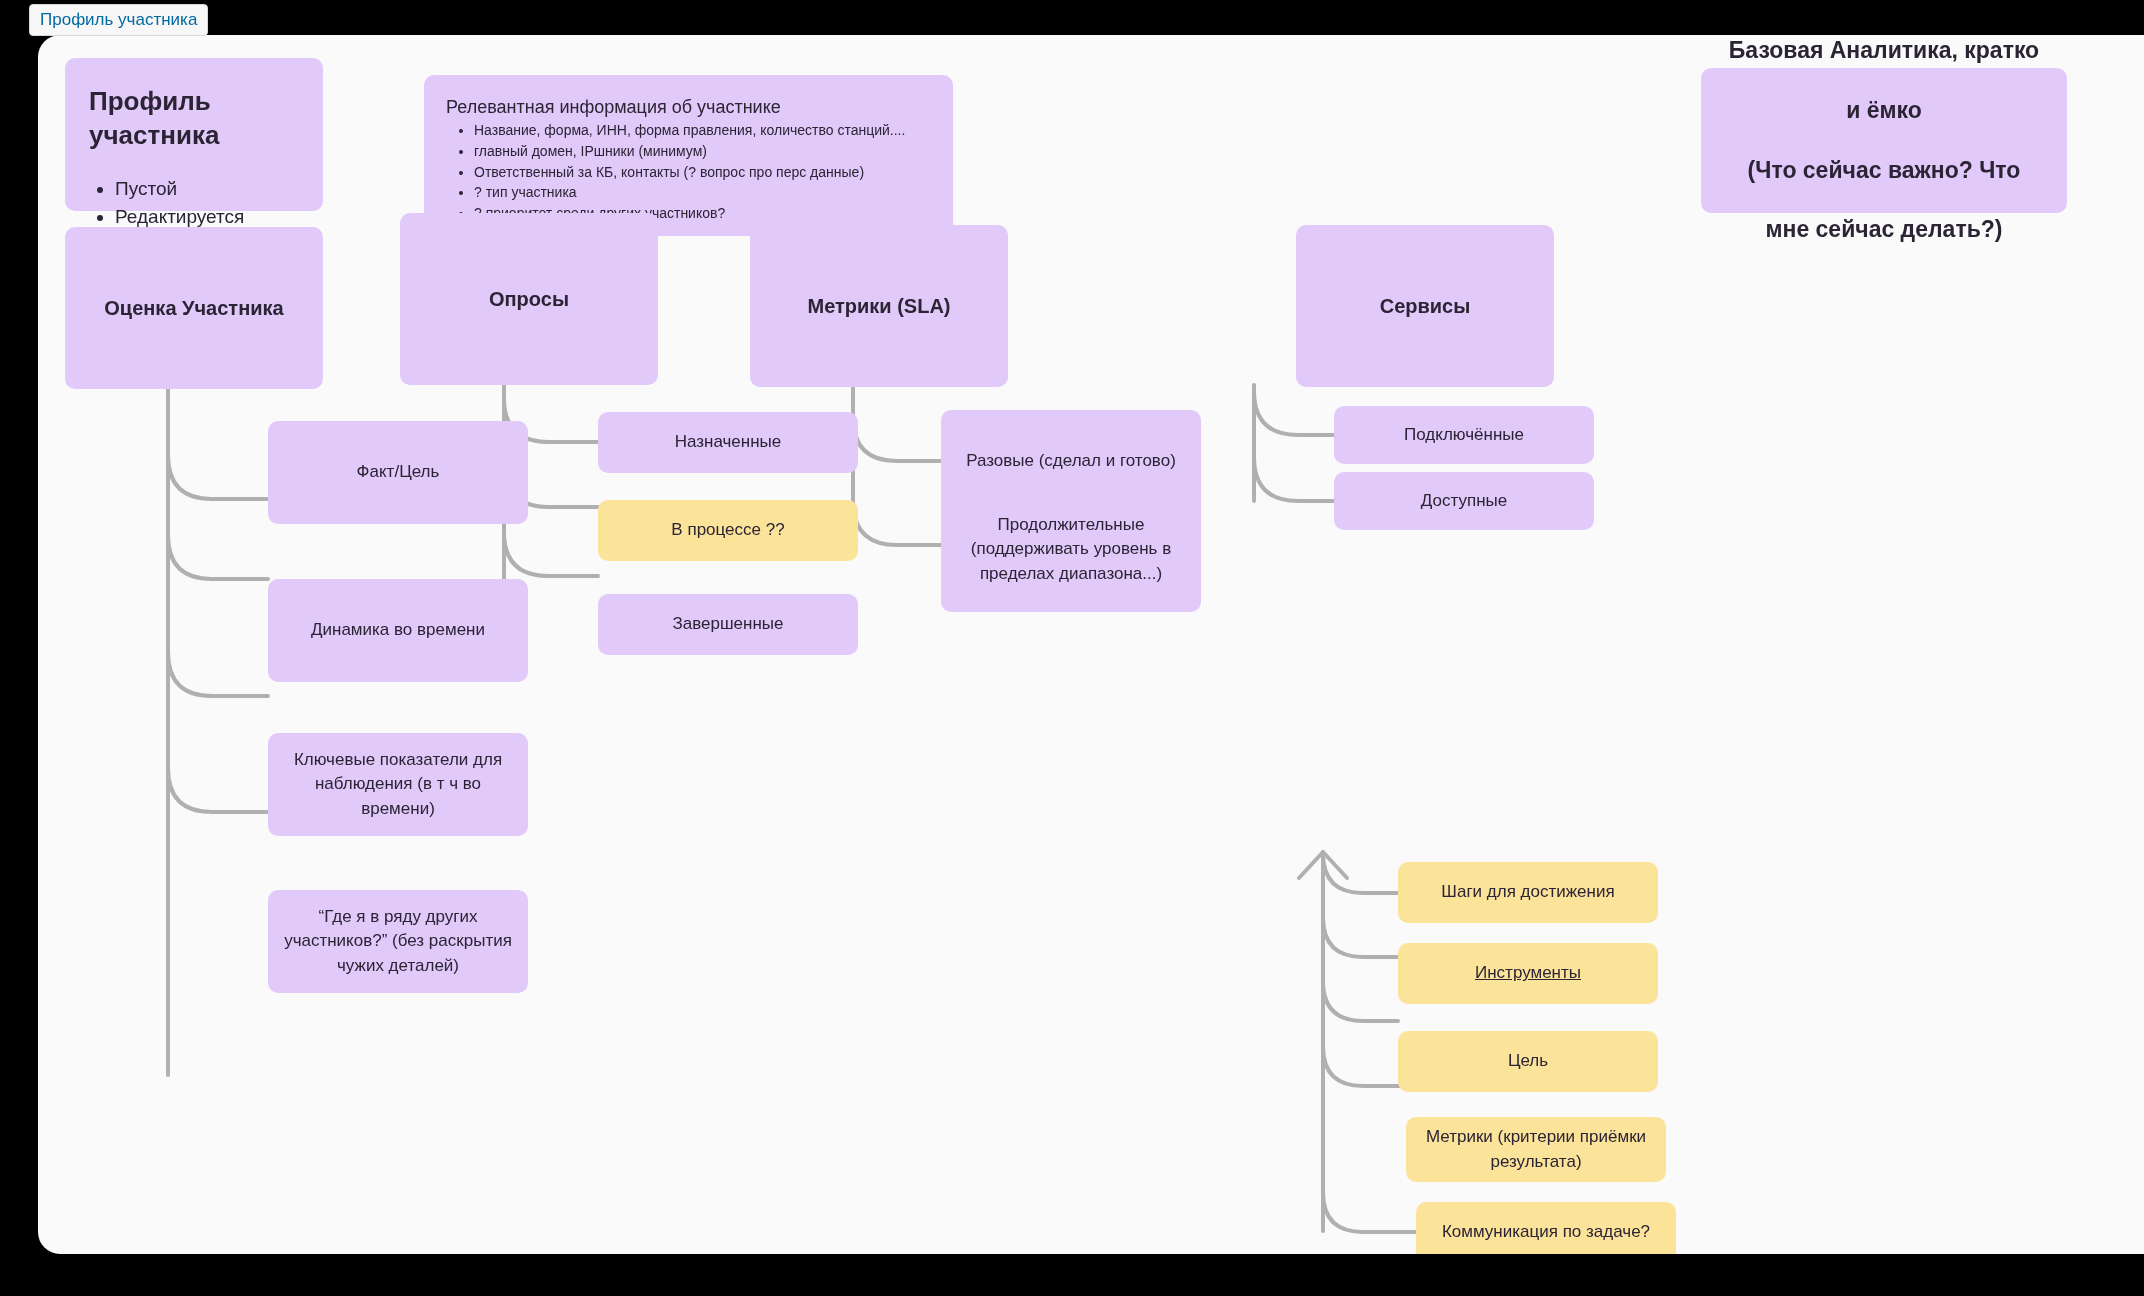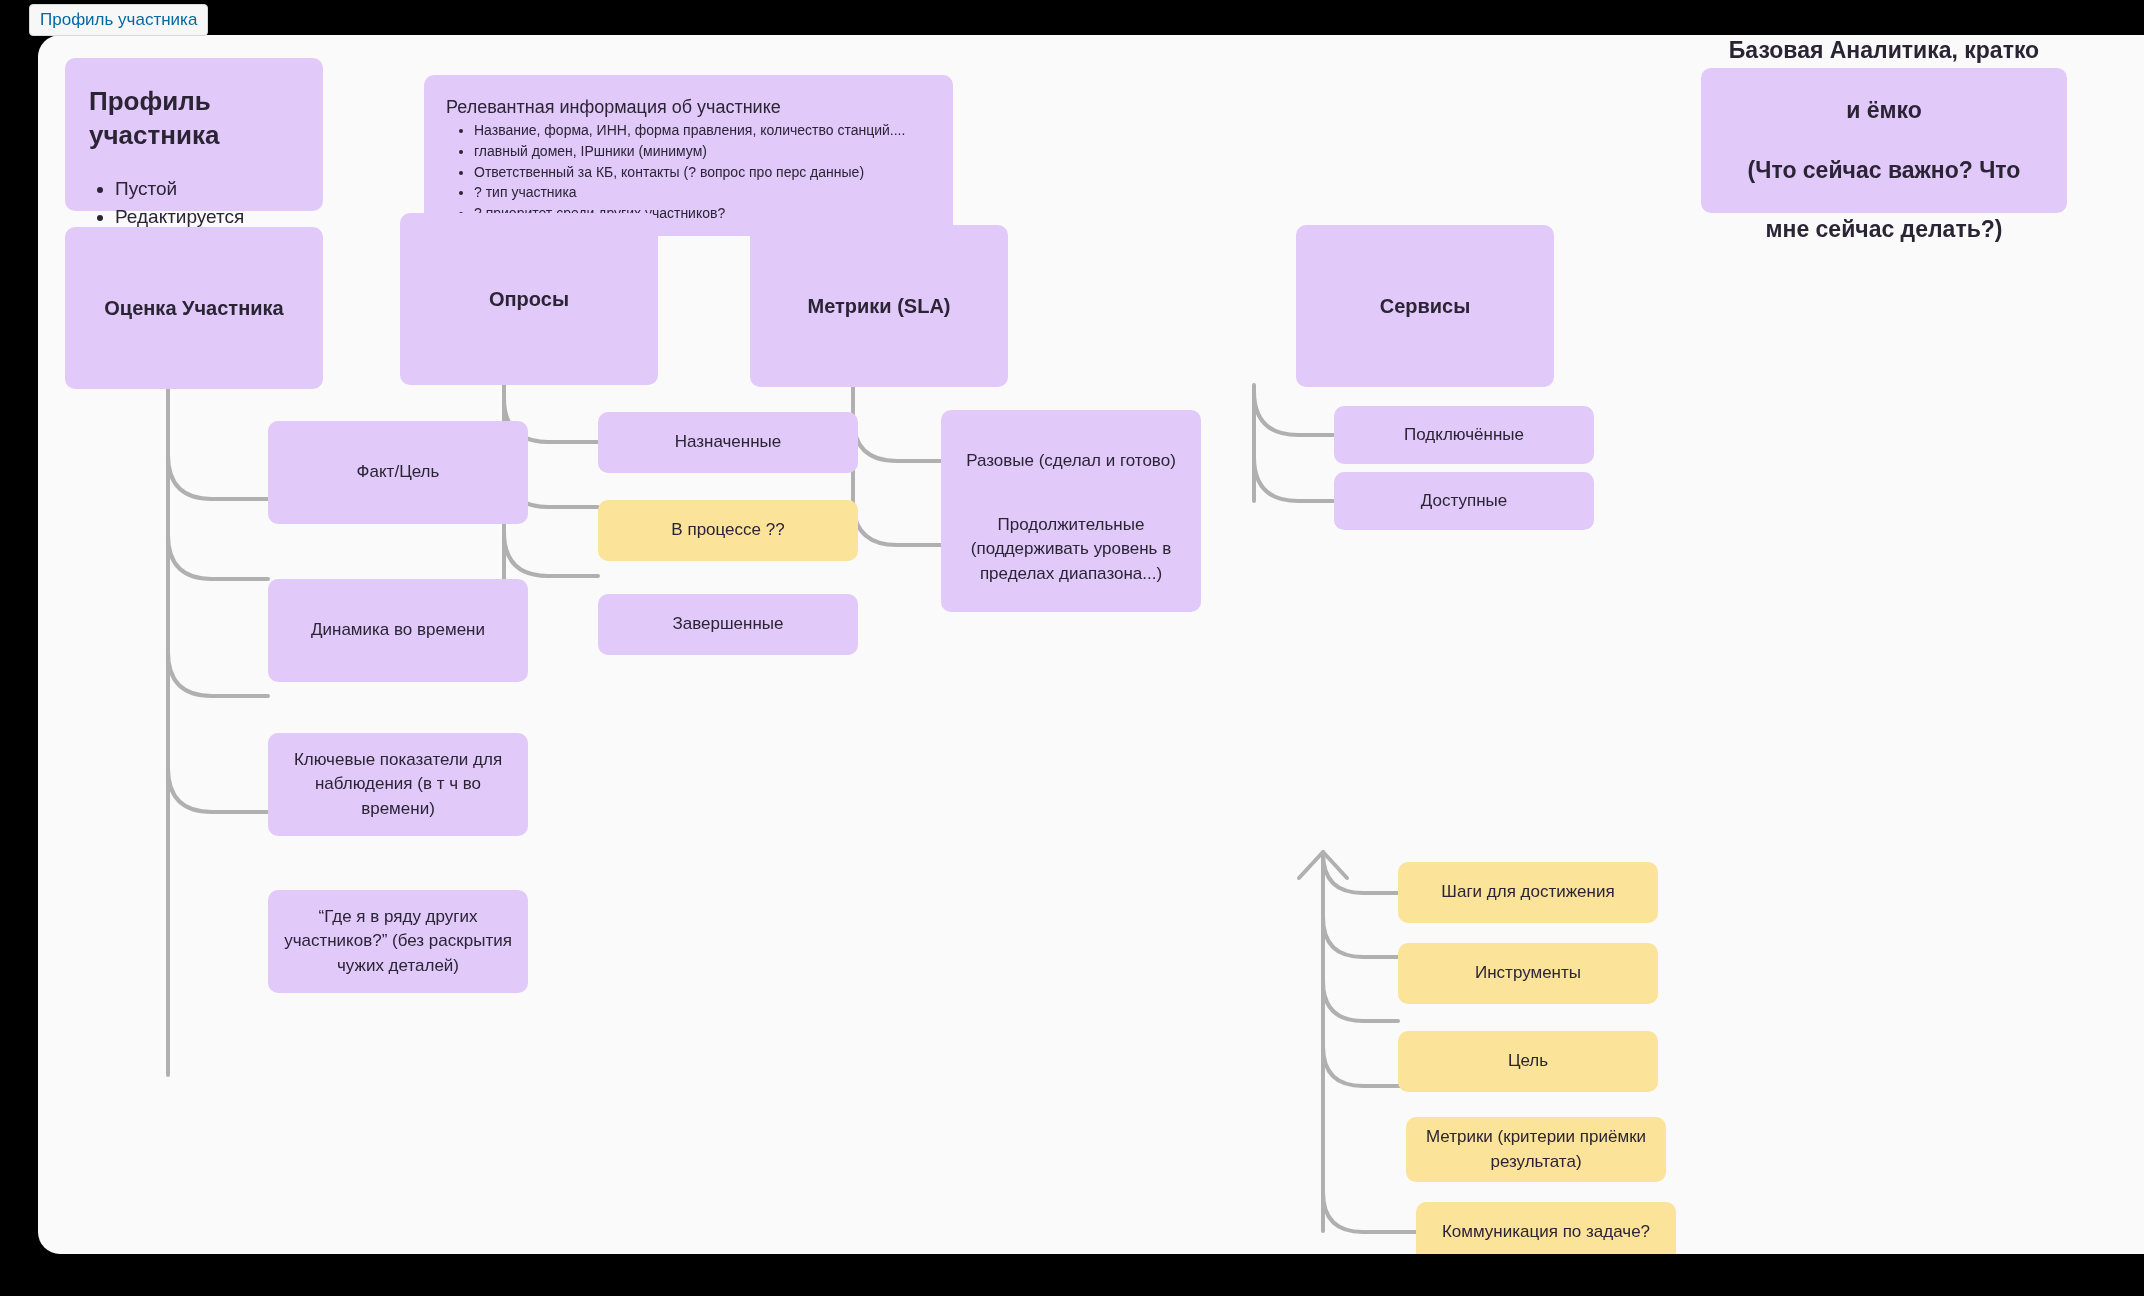--- a/index.html
+++ b/index.html
@@ -257,21 +257,21 @@
     </div>
 
     <div class="card purple" style="left:903px; top:452px; width:260px; height:125px; padding:0 14px;">
       <div class="body">Продолжительные (поддерживать уровень в пределах диапазона...)</div>
     </div>
 
     <div class="card yellow" style="left:1360px; top:827px; width:260px; height:61px; padding:0 14px;">
       <div class="body">Шаги для достижения</div>
     </div>
 
-    <div class="card yellow" style="left:1360px; top:908px; width:260px; height:61px; padding:0 14px;">
+    <div class="card yellow" style="left:1360px; top:908px; width:260px; height:61px; padding:0 14px;text-decoration:underline;">
       <div class="body">Инструменты</div>
     </div>
 
     <div class="card yellow" style="left:1360px; top:996px; width:260px; height:61px; padding:0 14px;">
       <div class="body">Цель</div>
     </div>
 
     <div class="card yellow" style="left:1368px; top:1082px; width:260px; height:65px; padding:0 12px;">
       <div class="body">Метрики (критерии приёмки результата)</div>
     </div>

